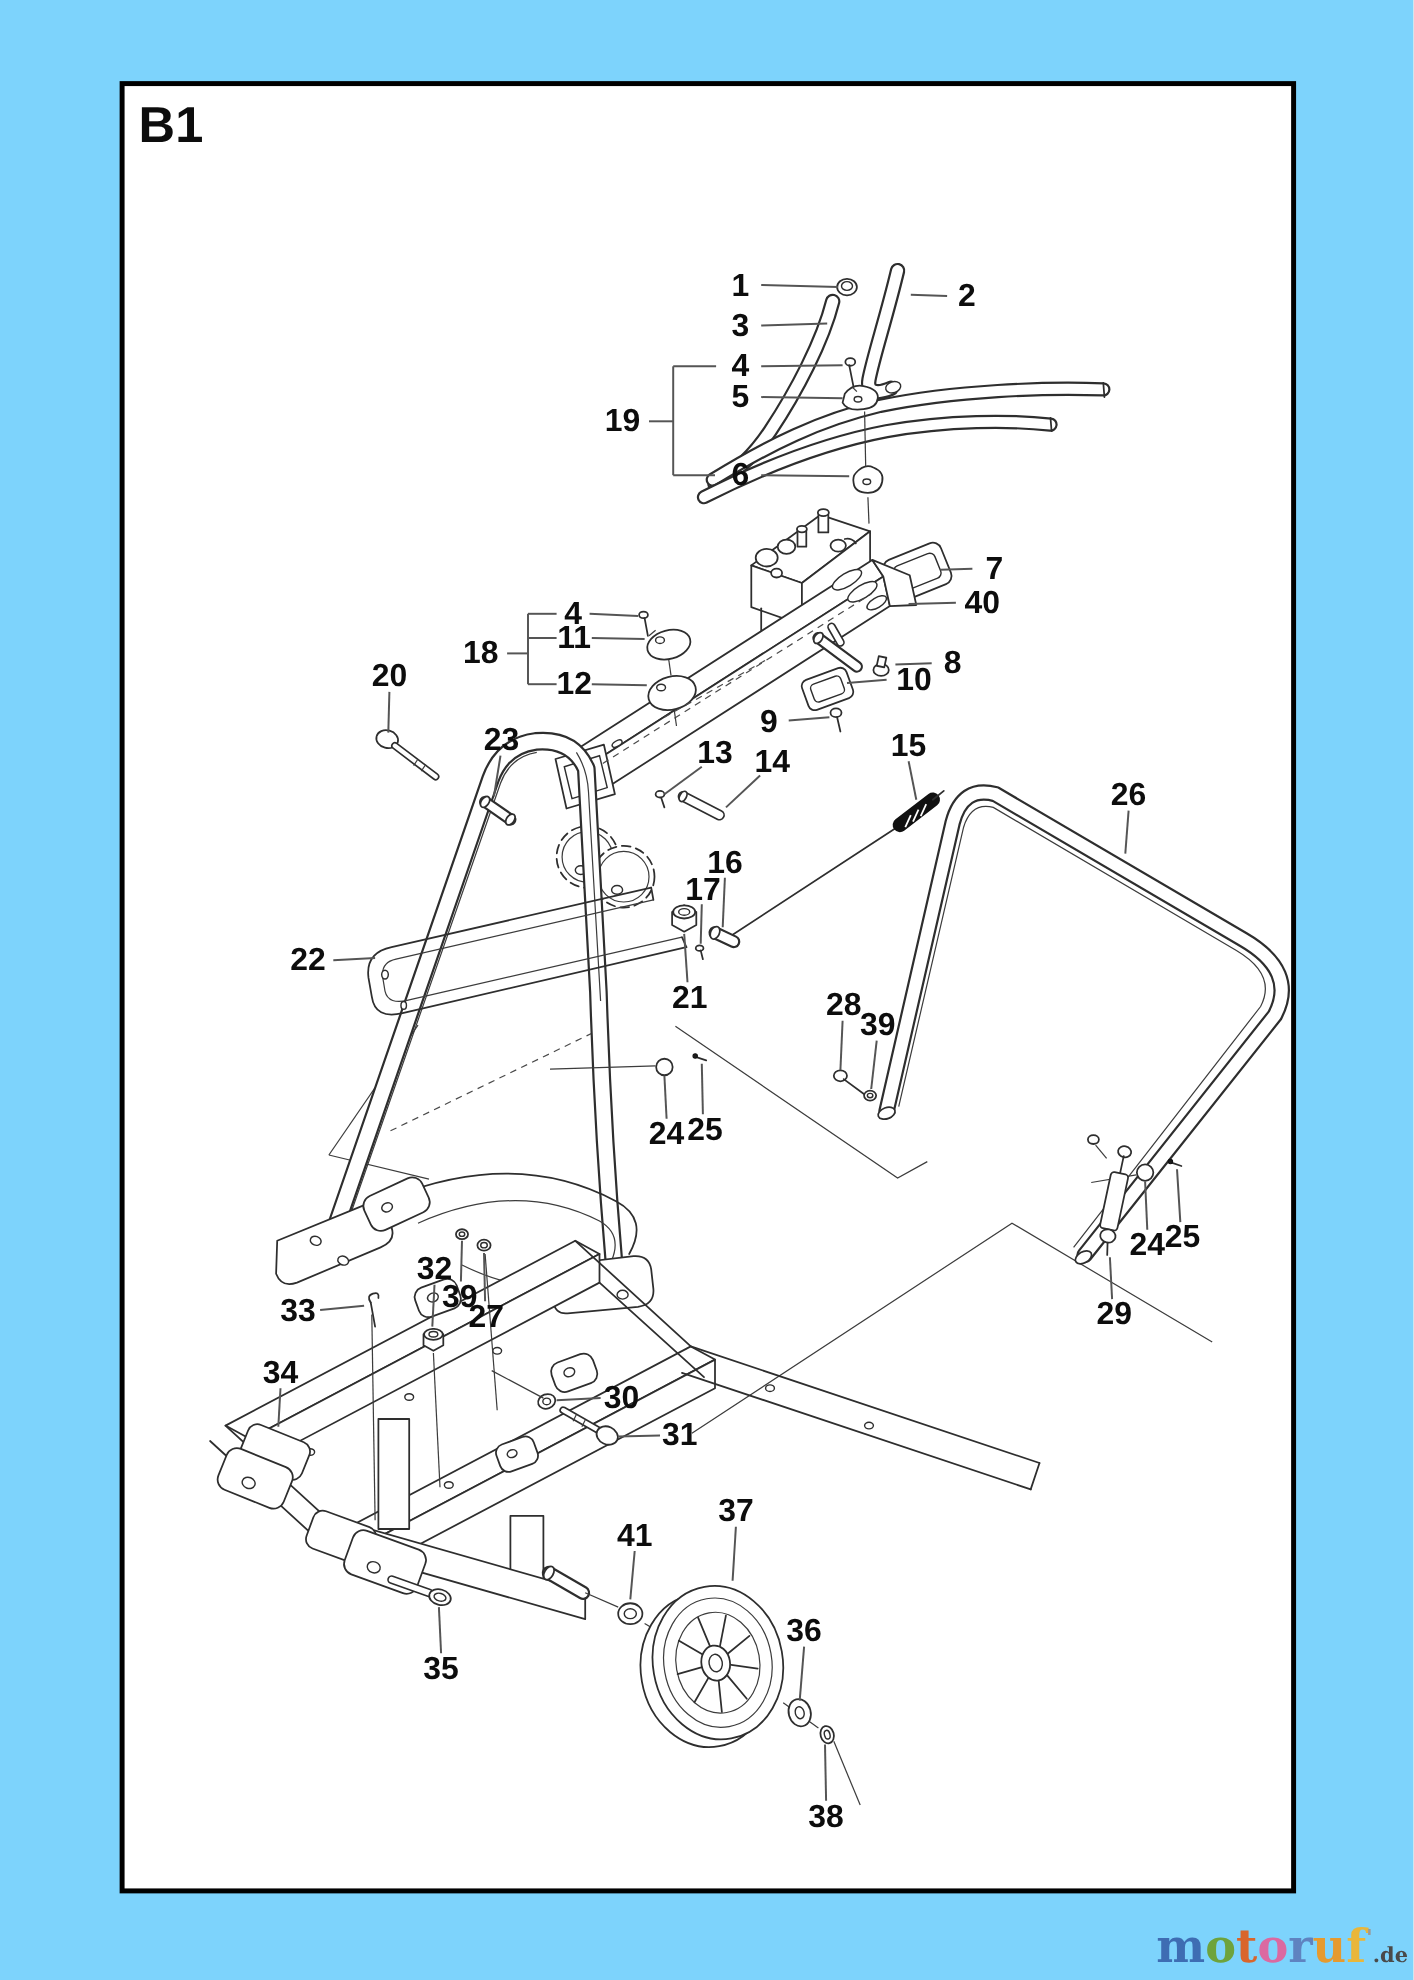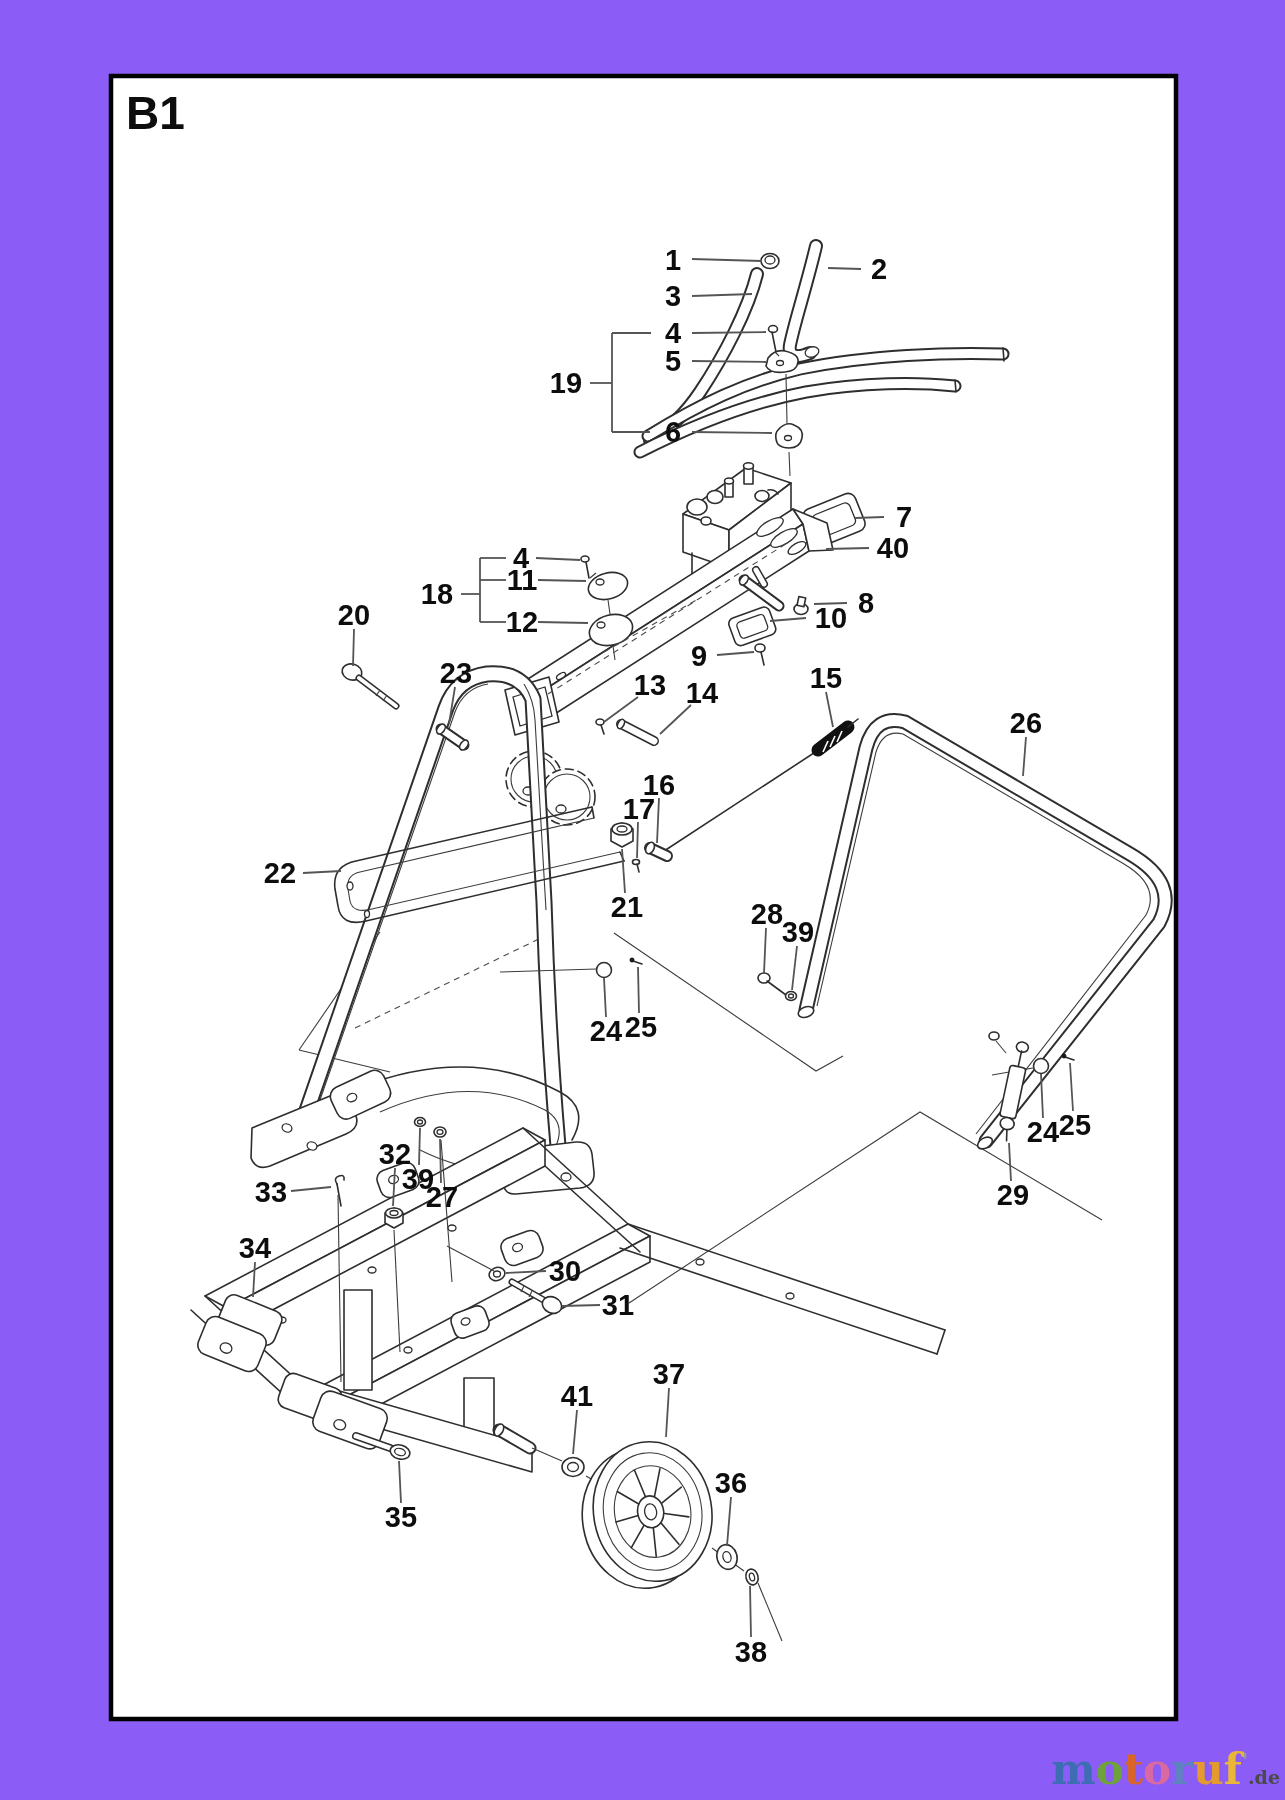--- a/index.html
+++ b/index.html
@@ -1,16 +1,16 @@
 <!DOCTYPE html>
 <html><head>
 <meta charset="utf-8">
 <style>
   html,body{margin:0;padding:0;background:#e8e8e4;}
-  .stage{position:relative;width:1285px;height:1800px;background:#8b5cf6;margin:0 auto;overflow:hidden;
+  .stage{position:relative;width:1285px;height:1800px;background:#7dd3fc;margin:0 auto;overflow:hidden;
          font-family:"Liberation Sans",sans-serif;}
   svg{position:absolute;left:0;top:0;}
   .part{fill:#ffffff;stroke:#2e2e2e;stroke-width:1.6;stroke-linejoin:round;stroke-linecap:round;}
   .ln{fill:none;stroke:#2e2e2e;stroke-width:1.6;stroke-linejoin:round;stroke-linecap:round;}
   .thin{fill:none;stroke:#3c3c3c;stroke-width:1.1;}
   .dash{fill:none;stroke:#4a4a4a;stroke-width:1.1;stroke-dasharray:6 5;}
   .tubeO{fill:none;stroke:#2e2e2e;stroke-linecap:round;stroke-linejoin:round;}
   .tubeI{fill:none;stroke:#ffffff;stroke-linecap:round;stroke-linejoin:round;}
   .hole{fill:#ffffff;stroke:#2e2e2e;stroke-width:1.3;}
   .dark{fill:#1c1c1c;stroke:#111;}

